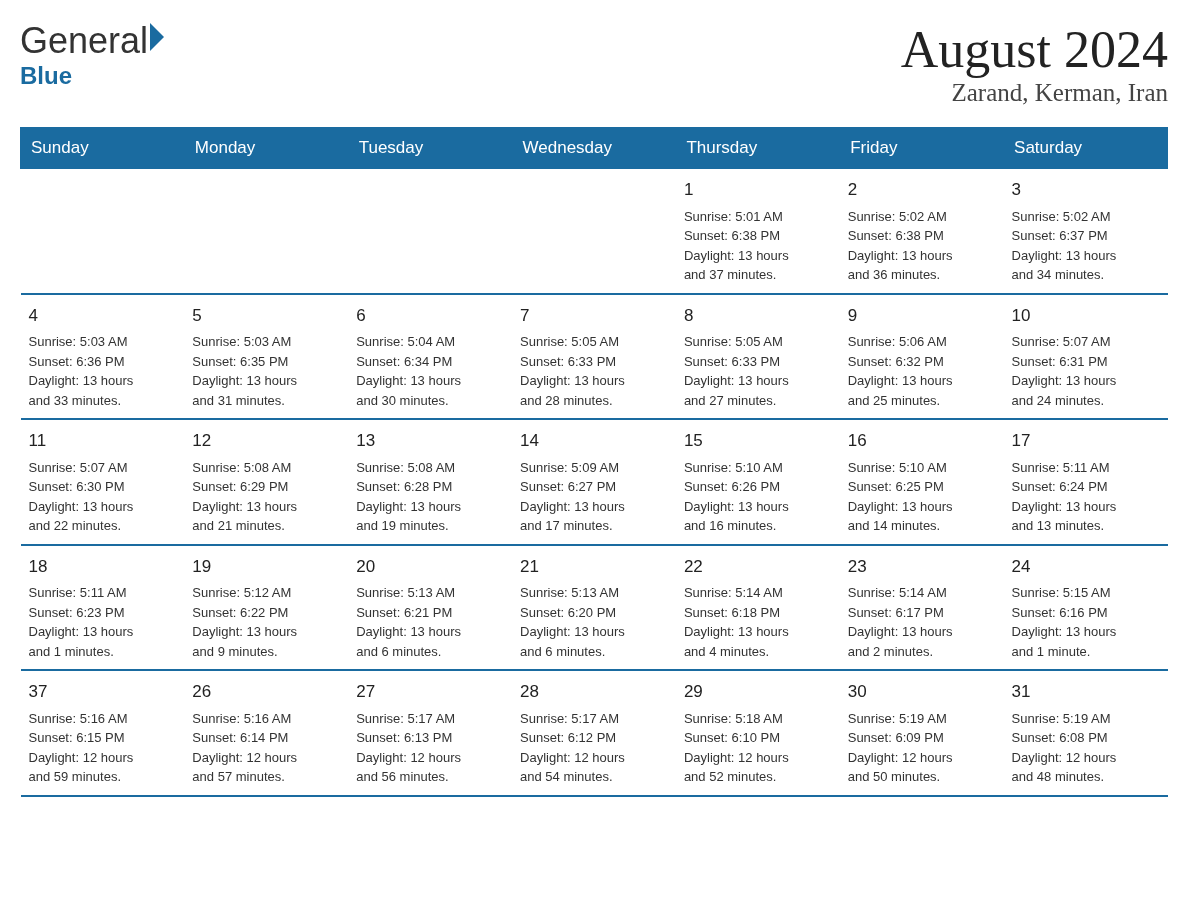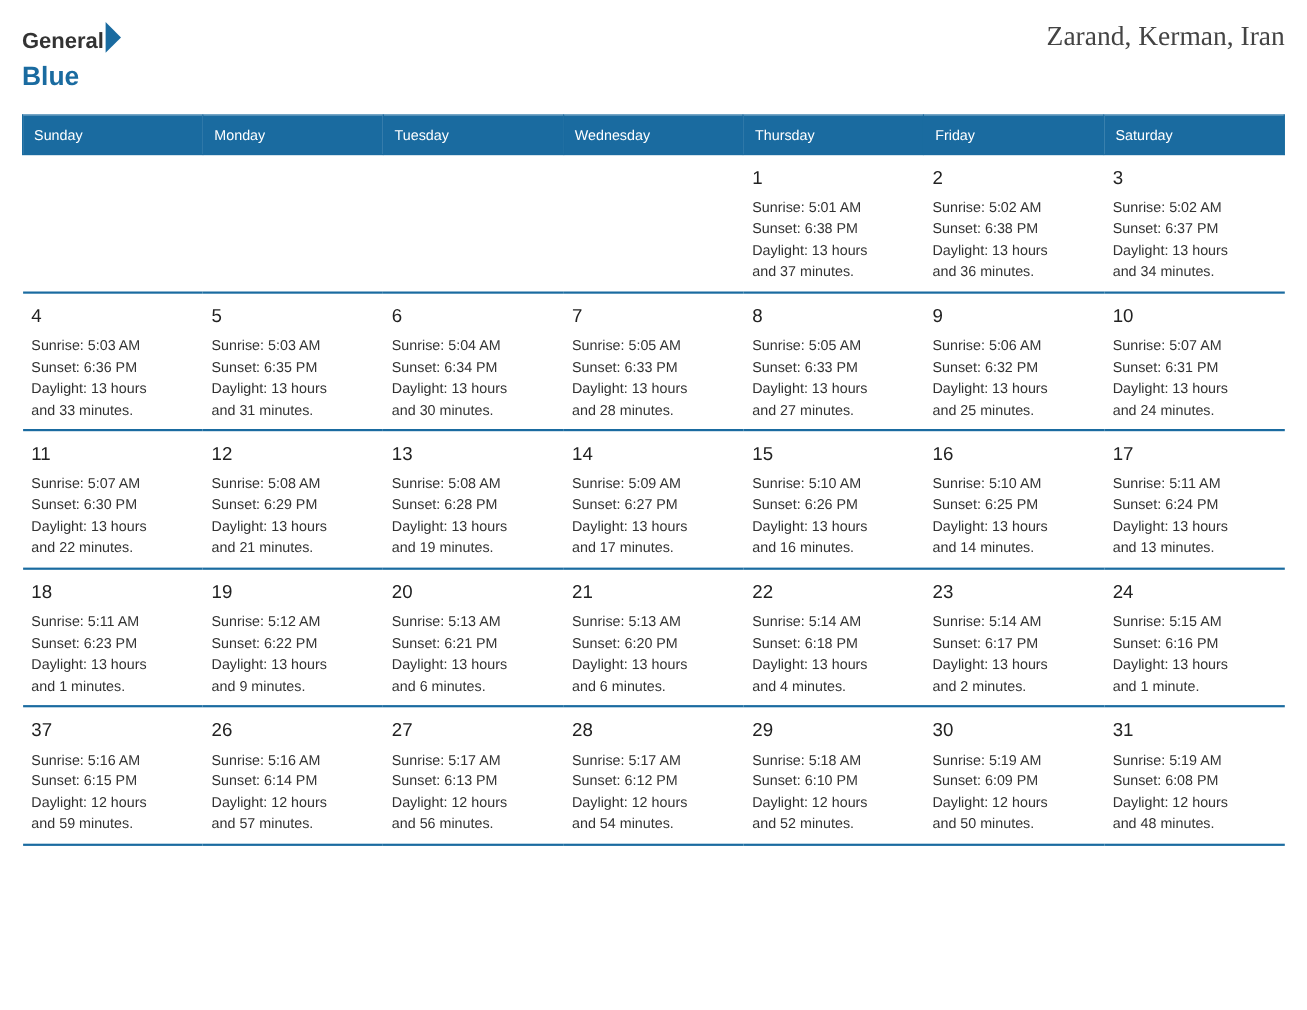--- a/index.html
+++ b/index.html
@@ -14,22 +14,22 @@
       display: flex;
       justify-content: space-between;
       align-items: flex-start;
       margin-bottom: 20px;
     }
     .logo {
       display: flex;
       align-items: center;
     }
     .logo-text-general {
-      font-size: 20px;
-      font-weight: bold;
+      font-size: 36px;
+      font-weight: normal;
       color: #333;
     }
     .logo-text-blue {
       font-size: 24px;
       font-weight: bold;
       color: #1a6ba0;
     }
     .logo-triangle {
       width: 0;
       height: 0;
@@ -64,21 +64,21 @@
     table {
       width: 100%;
       border-collapse: collapse;
       table-layout: fixed;
     }
     thead th {
       background-color: #1a6ba0;
       color: #fff;
       text-align: left;
       padding: 10px 10px;
-      font-size: 13px;
+      font-size: 17px;
       font-weight: normal;
       border: 1px solid #1a6ba0;
     }
     tbody tr {
       border-bottom: 2px solid #1a6ba0;
     }
     tbody td {
       vertical-align: top;
       padding: 8px 8px;
       font-size: 13px;
@@ -106,20 +106,21 @@
   <div class="logo">
     <div class="logo-block">
       <div class="logo-row1">
         <span class="logo-text-general">General</span>
         <div class="logo-triangle"></div>
       </div>
       <span class="logo-text-blue">Blue</span>
     </div>
   </div>
   <div class="title-block">
+    <div class="calendar-title">August 2024</div>
     <div class="calendar-subtitle">Zarand, Kerman, Iran</div>
   </div>
 </div>
 
 <table>
   <thead>
     <tr>
     <th>Sunday</th>
         <th>Monday</th>
         <th>Tuesday</th>

